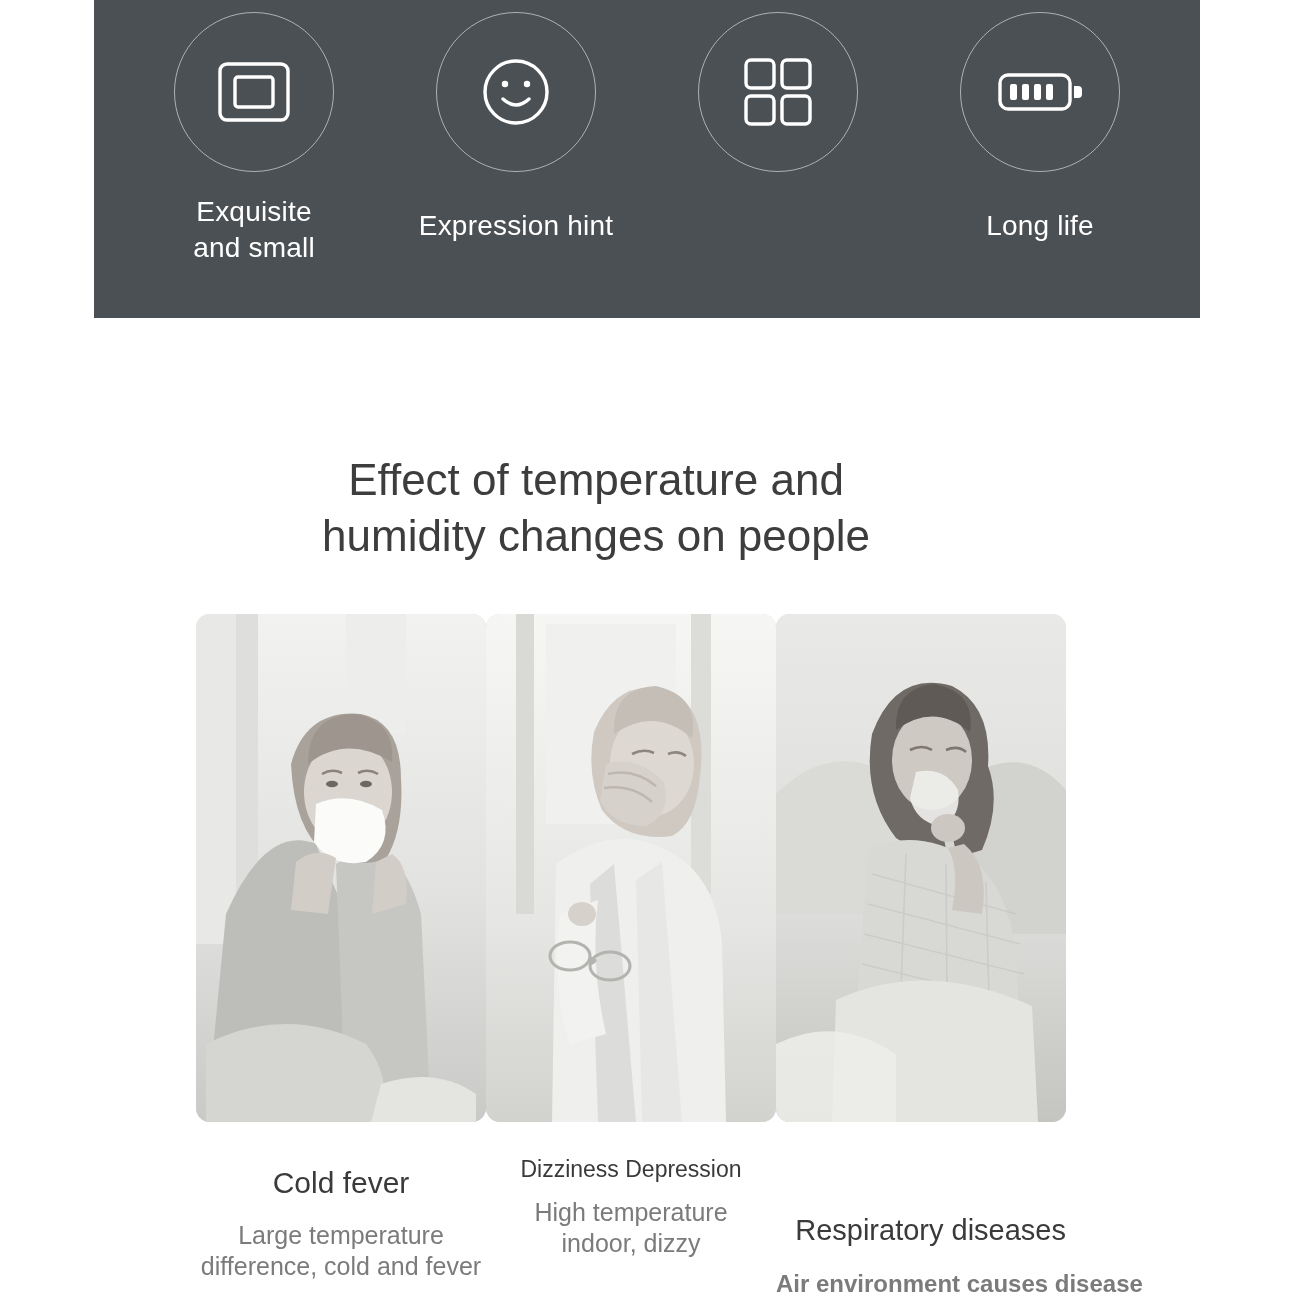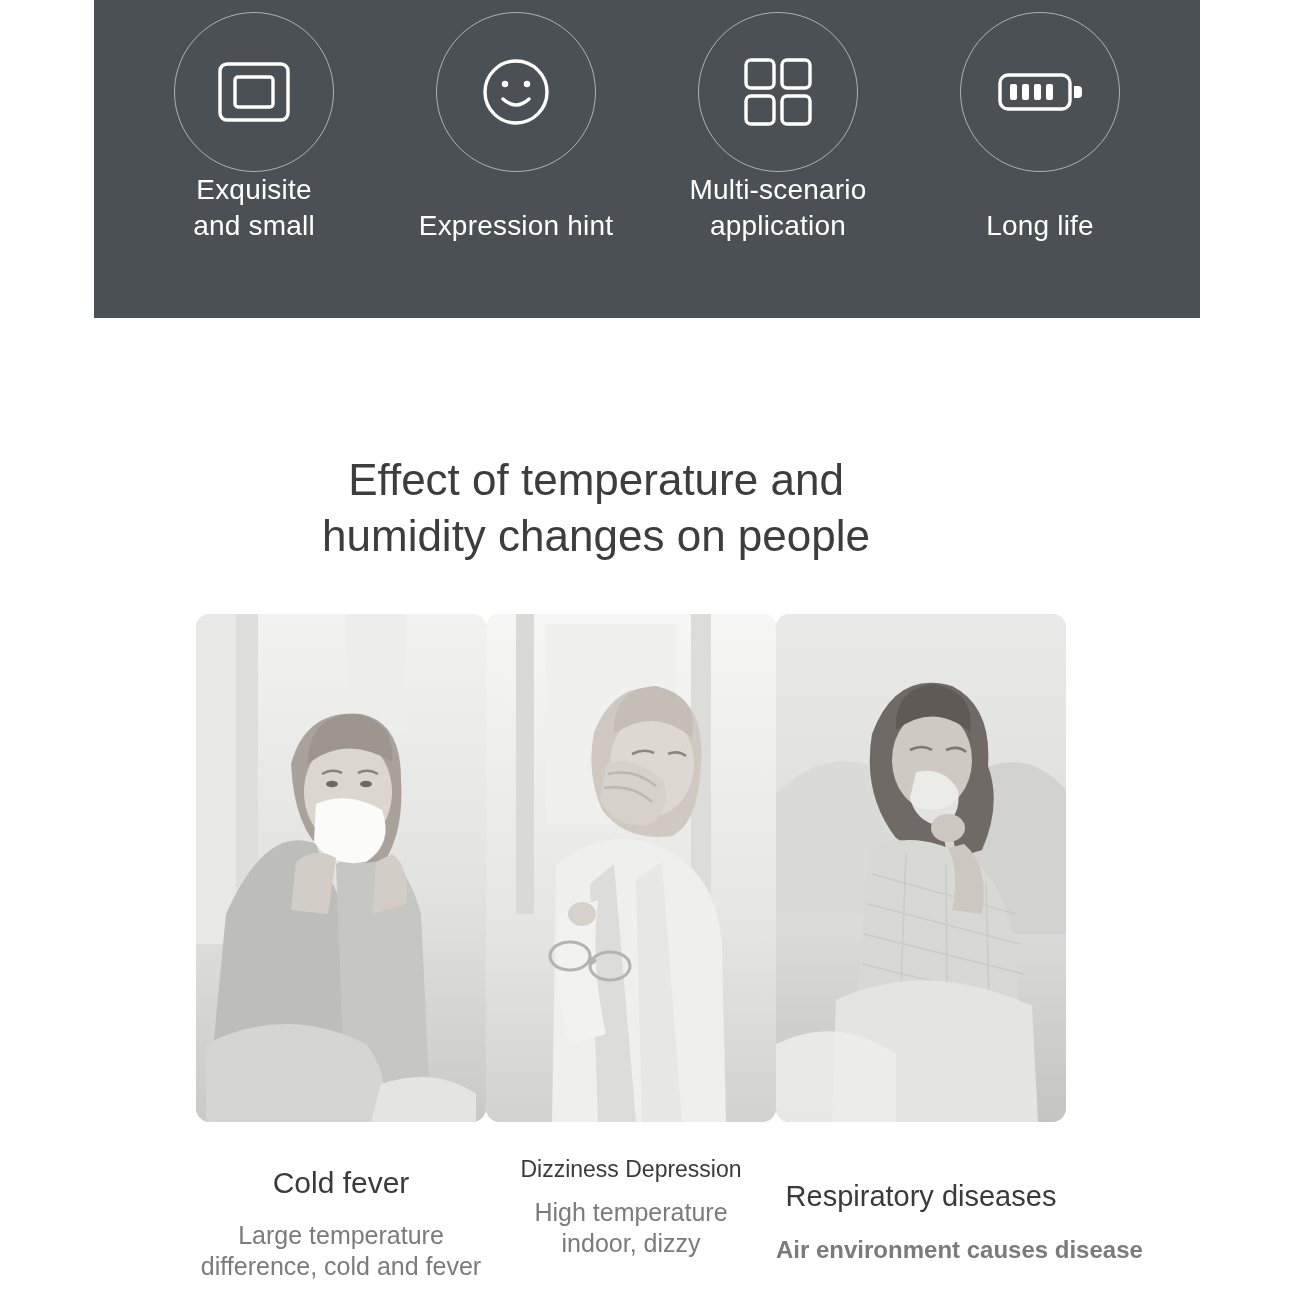--- a/index.html
+++ b/index.html
@@ -40,20 +40,21 @@
     width: 160px;
     height: 160px;
     border-radius: 50%;
     border: 1.5px solid rgba(255,255,255,0.55);
     display: flex;
     align-items: center;
     justify-content: center;
     box-sizing: border-box;
   }
   .feature-label {
+    margin-top: 22px;
     color: #ffffff;
     font-size: 28px;
     line-height: 1.28;
     text-align: center;
     font-weight: 400;
     letter-spacing: 0.2px;
   }
   .feature-label.single {
     margin-top: 36px;
   }
@@ -106,21 +107,21 @@
     font-size: 25px;
     line-height: 1.25;
     font-weight: 400;
   }
 
   
   .card1 .card-title { margin-top: 44px; }
   .card1 .card-sub   { margin-top: 20px; }
   .card2 .card-title { margin-top: 34px; font-size: 23px; }
   .card2 .card-sub   { margin-top: 14px; }
-  .card3 .card-title { margin-top: 58px; font-size: 29px; }
+  .card3 .card-title { margin-top: 92px; font-size: 29px; text-align: right; }
   .card3 .card-sub   { margin-top: 22px; font-size: 24px; white-space: nowrap; font-weight: bold; }
 </style>
 </head>
 <body>
 
 <div class="feature-strip">
 
   <div class="feature">
     <div class="feature-circle">
       <span>
@@ -155,24 +156,20 @@
   <div class="feature">
     <div class="feature-circle">
       <span>
         <svg class="icon-svg" width="72" height="72" viewBox="0 0 72 72" fill="none">
           <rect x="4" y="4" width="28" height="28" rx="5" stroke="#ffffff" stroke-width="3.4"></rect>
           <rect x="40" y="4" width="28" height="28" rx="5" stroke="#ffffff" stroke-width="3.4"></rect>
           <rect x="4" y="40" width="28" height="28" rx="5" stroke="#ffffff" stroke-width="3.4"></rect>
           <rect x="40" y="40" width="28" height="28" rx="5" stroke="#ffffff" stroke-width="3.4"></rect>
         </svg>
       </span>
-    </div>
-    <div class="feature-label">
-      <div>Multi-scenario</div>
-      <div>application</div>
     </div>
   </div>
 
   <div class="feature">
     <div class="feature-circle">
       <span>
         <svg class="icon-svg" width="86" height="50" viewBox="0 0 86 50" fill="none">
           <rect x="3" y="8" width="70" height="34" rx="8" stroke="#ffffff" stroke-width="3.4"></rect>
           <path d="M77 19 h4 a4 4 0 0 1 4 4 v4 a4 4 0 0 1 -4 4 h-4 z" fill="#ffffff"></path>
           <rect x="13" y="17" width="7" height="16" rx="2" fill="#ffffff"></rect>

